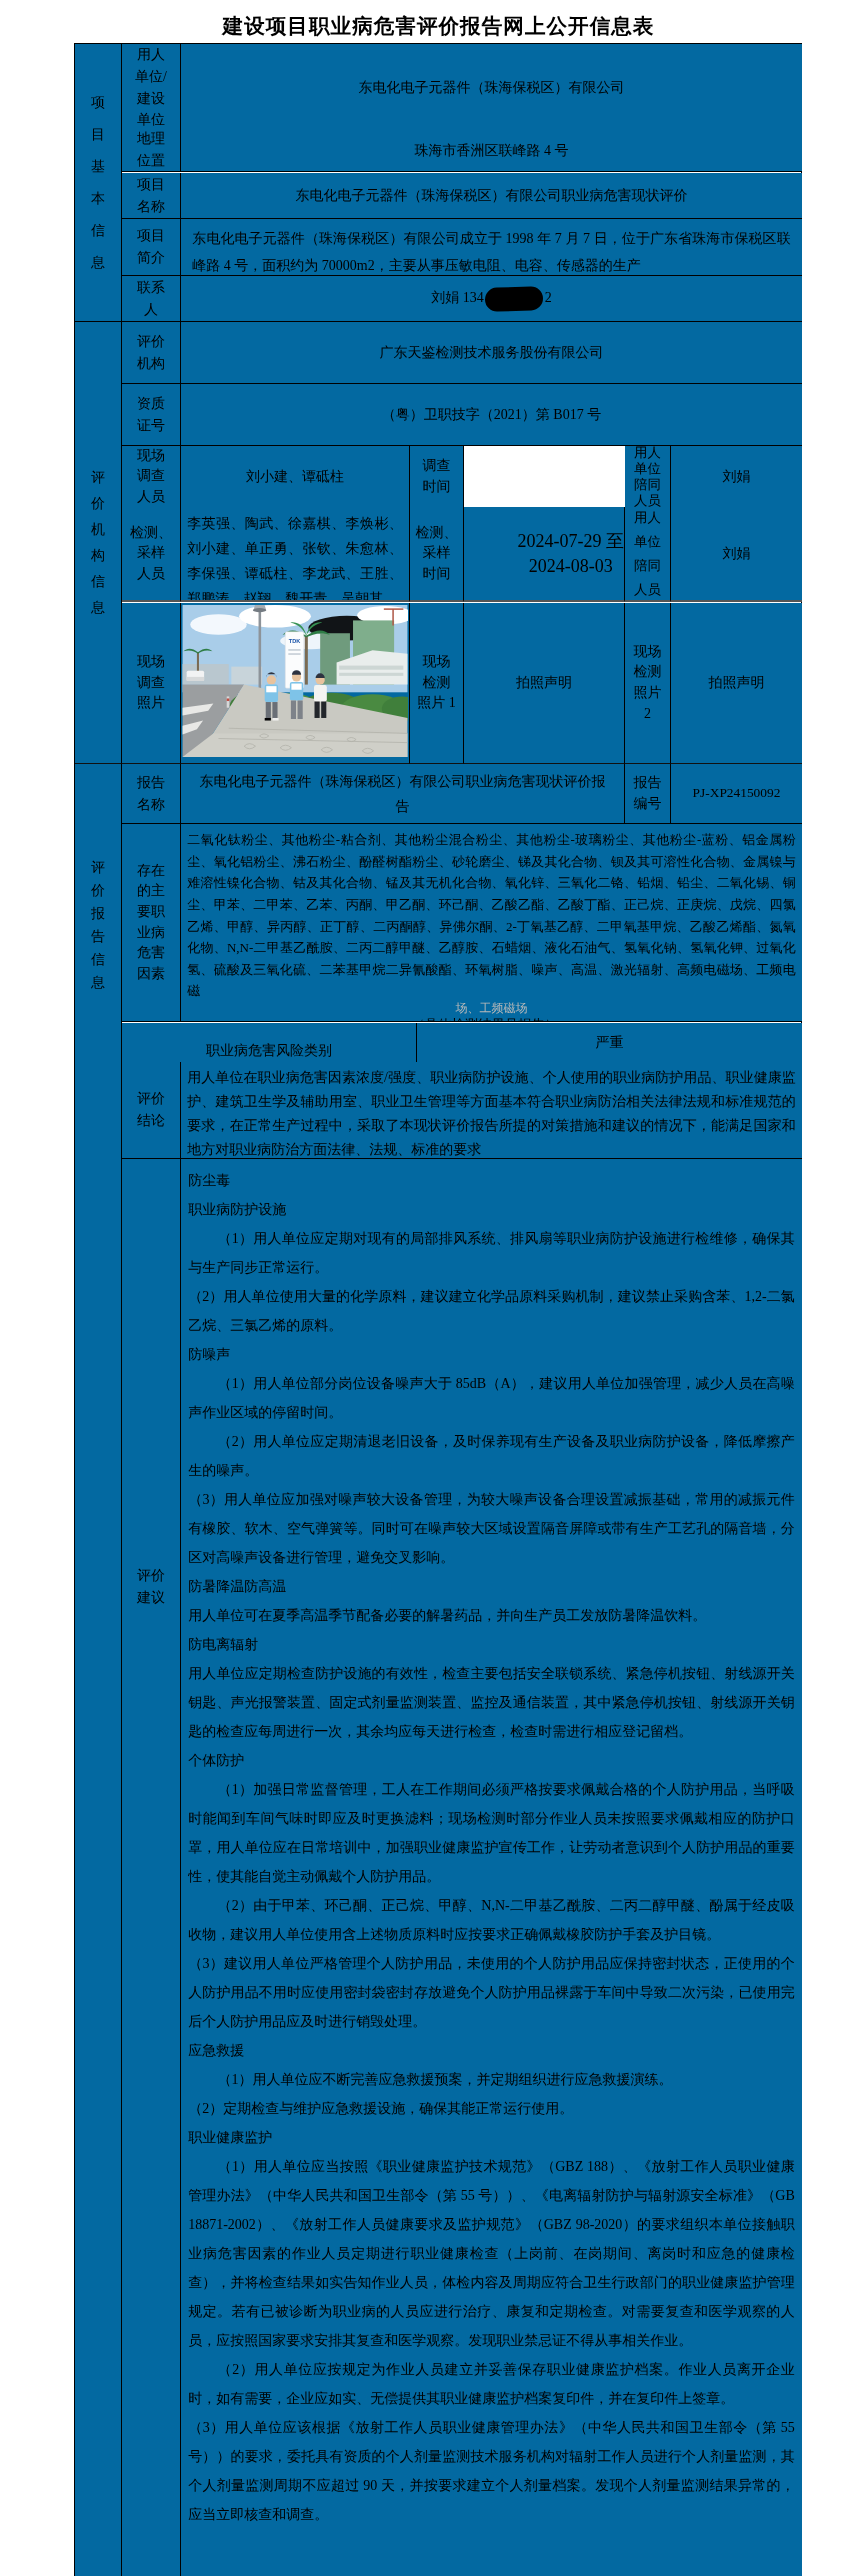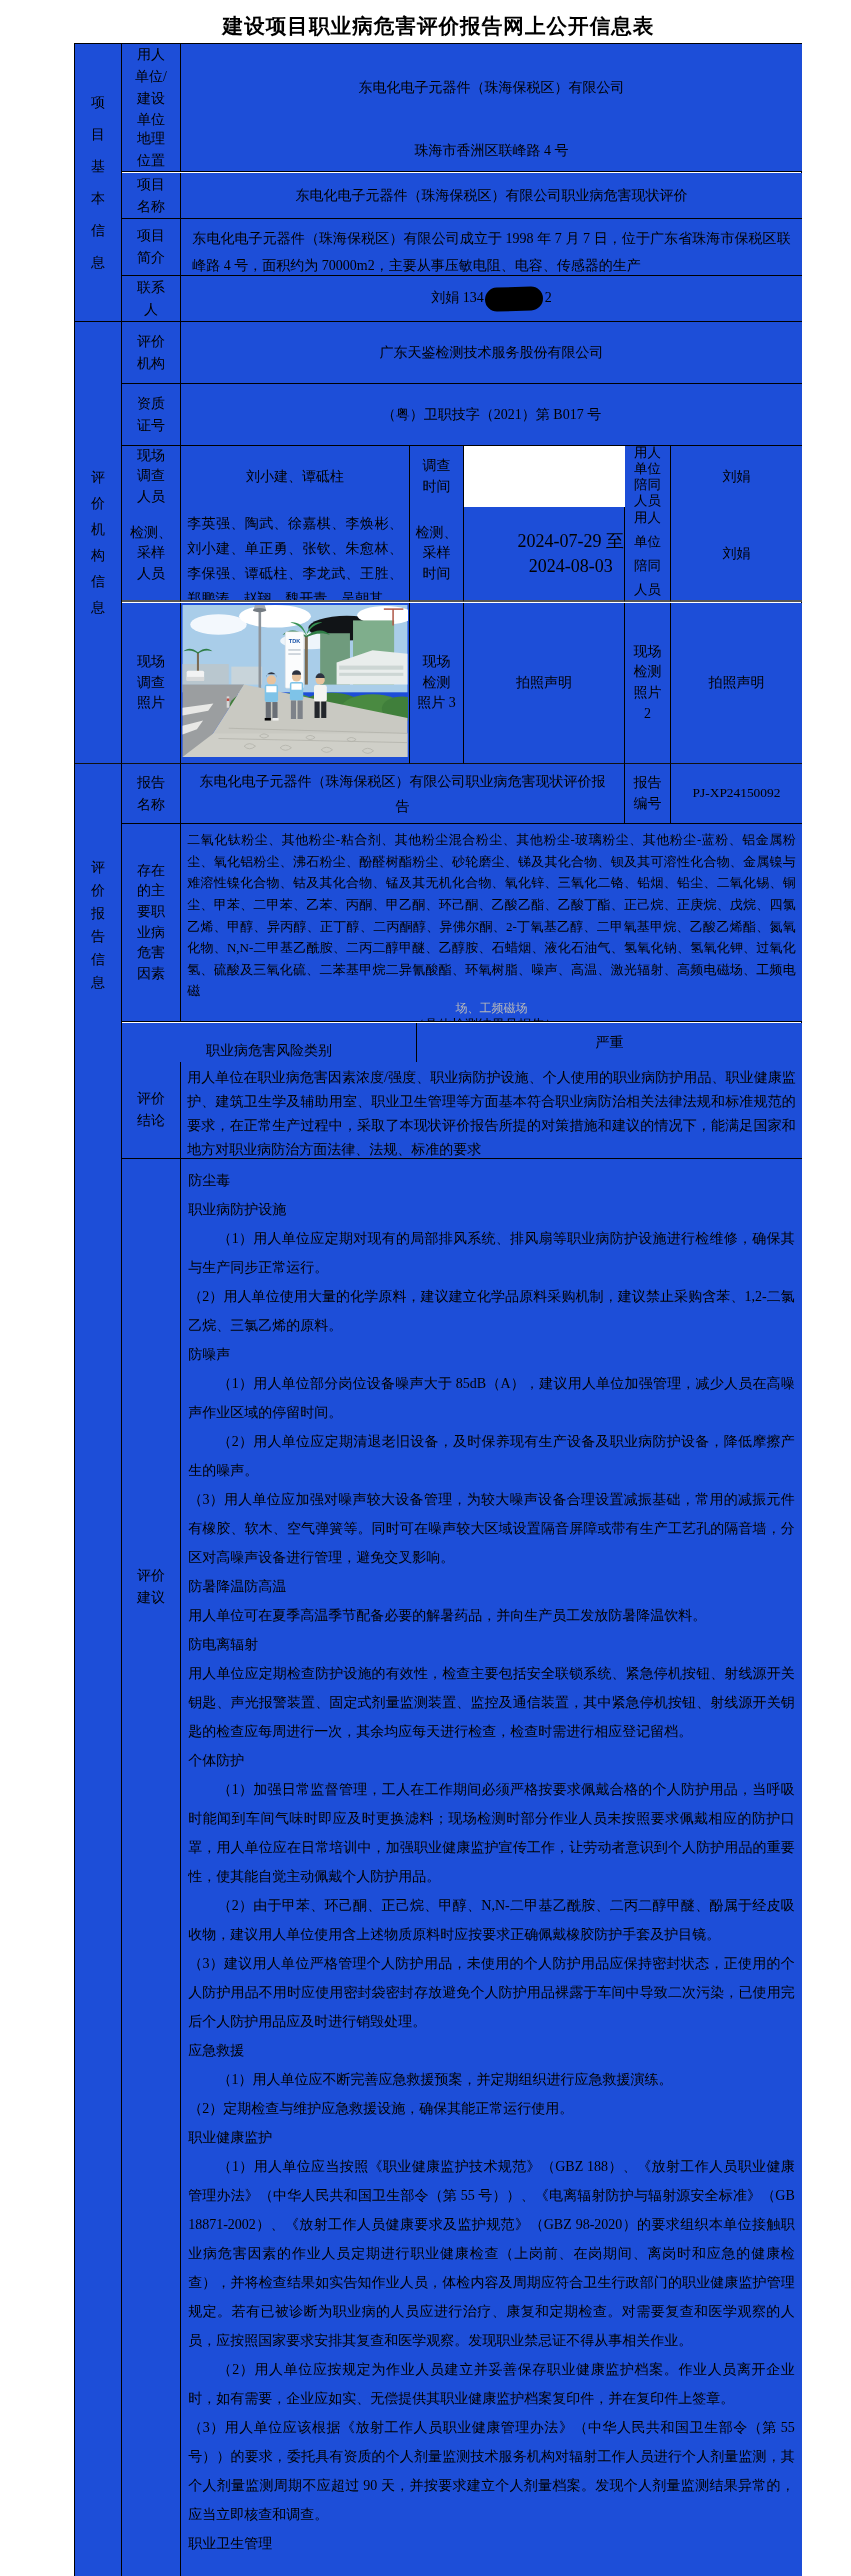--- a/index.html
+++ b/index.html
@@ -8,21 +8,21 @@
     font-family:"Liberation Serif","DejaVu Serif",serif;color:#000;overflow:hidden;
   }
   .title{
     position:absolute;left:74px;top:12.4px;width:729px;text-align:center;
     font-size:20.6px;font-weight:bold;letter-spacing:1px;
   }
   .tbl{position:absolute;left:74px;top:43px;width:728px;height:3849px;border:1px solid #000;box-sizing:border-box;}
   .cell{
     position:absolute;box-sizing:border-box;border-right:1px solid #000;border-bottom:1px solid #000;
     display:flex;flex-direction:column;align-items:center;justify-content:center;
-    font-size:14px;line-height:1.55;overflow:hidden;background:#1d4ed8;
+    font-size:14px;line-height:1.55;overflow:hidden;background:#0369a1;
   }
   .cell.thickgray{border-bottom:2.1px solid #555;}
   .cell.thickdark{border-bottom:1.5px solid #111;}
   .vstack .line{display:block;text-align:center;}
   .vchars{display:flex;flex-direction:column;align-items:center;}
   .vchars .line{line-height:32px;}
   .agency-chars .line{line-height:26px;}
   .report-chars{justify-content:flex-start;padding-top:92px;}
   .report-chars .line{line-height:23px;}
   .advice-label{justify-content:flex-start;padding-top:406px;}
@@ -341,21 +341,21 @@
         <rect x="256" y="156" width="25" height="32" rx="4" fill="#f4f4f2"></rect>
         <rect x="257" y="188" width="10" height="32" fill="#23262b"></rect>
         <rect x="270" y="188" width="10" height="32" fill="#23262b"></rect>
       </g>
     </svg>
   </div>
   <div class="cell midlabel thickdark" style="left:410px;top:603px;width:54px;height:161px;">
     <div class="vstack">
         <div class="line">现场</div>
         <div class="line">检测</div>
-        <div class="line">照片 3</div>
+        <div class="line">照片 1</div>
       </div>
   </div>
   <div class="cell content-center thickdark" style="left:464px;top:603px;width:161px;height:161px;">
     <span>拍照声明</span>
   </div>
   <div class="cell midlabel thickdark" style="left:625px;top:603px;width:46px;height:161px;">
     <div class="vstack">
         <div class="line">现场</div>
         <div class="line">检测</div>
         <div class="line">照片</div>
@@ -442,18 +442,17 @@
         <div class="para i">（1）加强日常监督管理，工人在工作期间必须严格按要求佩戴合格的个人防护用品，当呼吸时能闻到车间气味时即应及时更换滤料；现场检测时部分作业人员未按照要求佩戴相应的防护口罩，用人单位应在日常培训中，加强职业健康监护宣传工作，让劳动者意识到个人防护用品的重要性，使其能自觉主动佩戴个人防护用品。</div>
         <div class="para i">（2）由于甲苯、环己酮、正己烷、甲醇、N,N-二甲基乙酰胺、二丙二醇甲醚、酚属于经皮吸收物，建议用人单位使用含上述物质原料时应按要求正确佩戴橡胶防护手套及护目镜。</div>
         <div class="para ">（3）建议用人单位严格管理个人防护用品，未使用的个人防护用品应保持密封状态，正使用的个人防护用品不用时应使用密封袋密封存放避免个人防护用品裸露于车间中导致二次污染，已使用完后个人防护用品应及时进行销毁处理。</div>
         <div class="para h">应急救援</div>
         <div class="para i">（1）用人单位应不断完善应急救援预案，并定期组织进行应急救援演练。</div>
         <div class="para ">（2）定期检查与维护应急救援设施，确保其能正常运行使用。</div>
         <div class="para h">职业健康监护</div>
         <div class="para i">（1）用人单位应当按照《职业健康监护技术规范》（GBZ 188）、《放射工作人员职业健康管理办法》（中华人民共和国卫生部令（第 55 号））、《电离辐射防护与辐射源安全标准》（GB 18871-2002）、《放射工作人员健康要求及监护规范》（GBZ 98-2020）的要求组织本单位接触职业病危害因素的作业人员定期进行职业健康检查（上岗前、在岗期间、离岗时和应急的健康检查），并将检查结果如实告知作业人员，体检内容及周期应符合卫生行政部门的职业健康监护管理规定。若有已被诊断为职业病的人员应进行治疗、康复和定期检查。对需要复查和医学观察的人员，应按照国家要求安排其复查和医学观察。发现职业禁忌证不得从事相关作业。</div>
         <div class="para i">（2）用人单位应按规定为作业人员建立并妥善保存职业健康监护档案。作业人员离开企业时，如有需要，企业应如实、无偿提供其职业健康监护档案复印件，并在复印件上签章。</div>
         <div class="para ">（3）用人单位应该根据《放射工作人员职业健康管理办法》（中华人民共和国卫生部令（第 55 号））的要求，委托具有资质的个人剂量监测技术服务机构对辐射工作人员进行个人剂量监测，其个人剂量监测周期不应超过 90 天，并按要求建立个人剂量档案。发现个人剂量监测结果异常的，应当立即核查和调查。</div>
-        <div class="para h">职业卫生管理</div>
       </div>
   </div>
 
 </div>
 
 
 </body></html>

